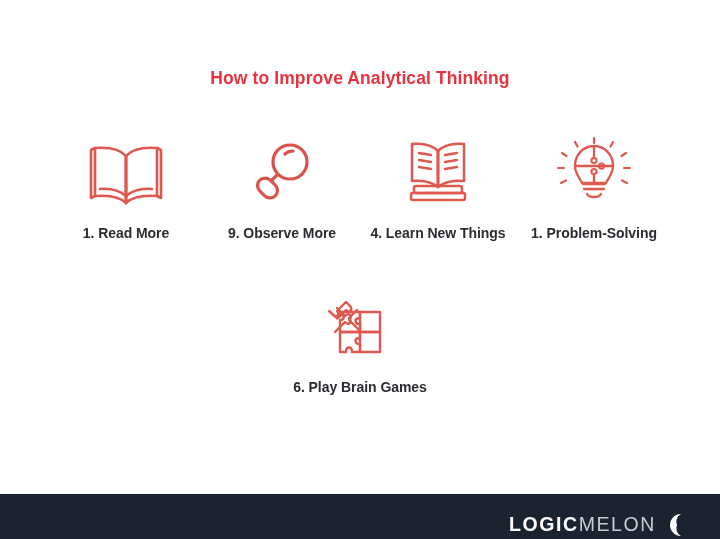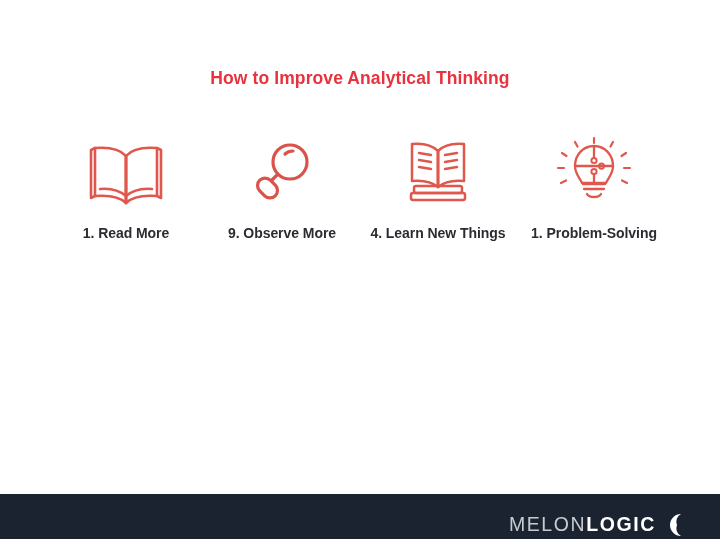--- a/index.html
+++ b/index.html
@@ -182,28 +182,44 @@
         </svg>
       </div>
       <div class="cell-label">1. Problem-Solving</div>
     </div>
 
   </div>
 
   <div class="grid-row" id="row2">
 
 
+    <div class="cell">
+      <div class="icon-box">
+        <svg width="86" height="74" viewBox="0 0 86 74">
+          <g fill="none" stroke="#e0584d" stroke-width="2.4" stroke-linecap="round" stroke-linejoin="round">
+            <path d="M43 22 L43 42 L23 42 L23 30 c5 0 5 -6 0 -6 L23 22 Z"></path>
+            <path d="M43 22 L63 22 L63 42 L43 42 L43 34 c-6 0 -6 -6 0 -6 Z"></path>
+            <path d="M23 42 L43 42 L43 62 L35 62 c0 -6 -6 -6 -6 0 L23 62 Z"></path>
+            <path d="M43 42 L63 42 L63 62 L43 62 L43 54 c-6 0 -6 -6 0 -6 Z"></path>
+            <path d="M22 18 L32 8 c4 4 8 0 4 -4 L44 -4" transform="translate(-4,24)"></path>
+            <path d="M18 44 L8 34 c4 -4 0 -8 -4 -4 L-4 22" transform="translate(24,-4) rotate(0)"></path>
+            <path d="M20.5 24.5 L29 16 c3.5 3.5 7.5 -0.5 4 -4 L29 8 L20 17 c3.5 3.5 -0.5 7.5 -4 4 L12 17 L20.5 24.5 Z" transform="translate(0,4)"></path>
+          </g>
+        </svg>
+      </div>
+      <div class="cell-label">6. Play Brain Games</div>
+    </div>
 
 
   </div>
 
   <div id="footer">
     <div id="logo-wrap">
+      <span id="logo-logic">LOGIC</span>
       <span id="logo-melon">MELON</span>
-      <span id="logo-logic">LOGIC</span>
       <span id="logo-mark">
         <svg width="30" height="30" viewBox="0 0 30 30">
           <path d="M15 1 A14 14 0 0 1 15 29 A11 11 0 0 0 15 1 Z" fill="#ffffff"></path>
           <path d="M13 4 A11 11 0 0 0 13 26 A8.5 8.5 0 0 1 9 15 A8.5 8.5 0 0 1 13 4 Z" fill="#ffffff"></path>
           <circle cx="15" cy="15" r="5.5" fill="#1b2330"></circle>
         </svg>
       </span>
     </div>
   </div>
 

